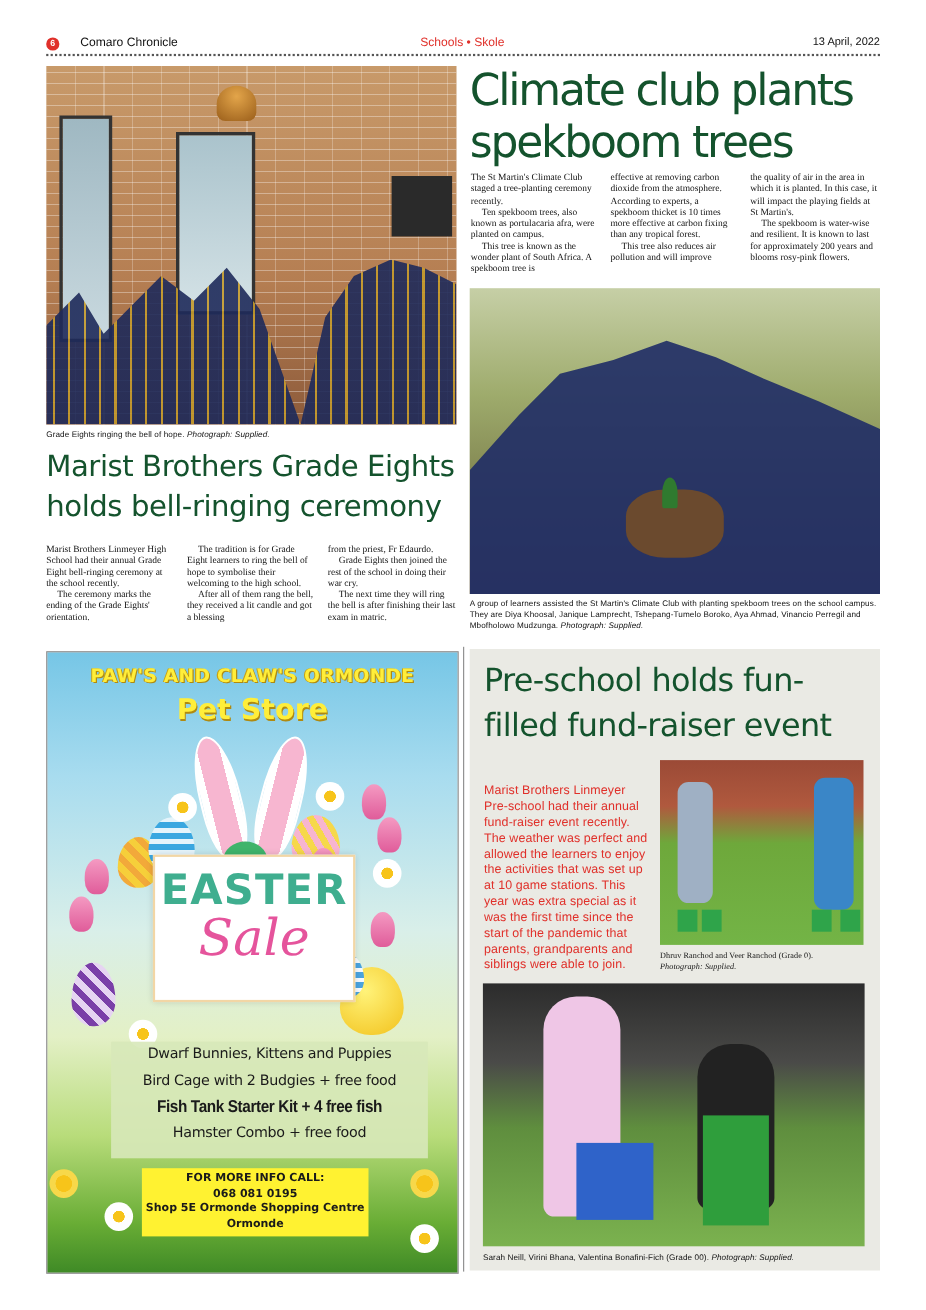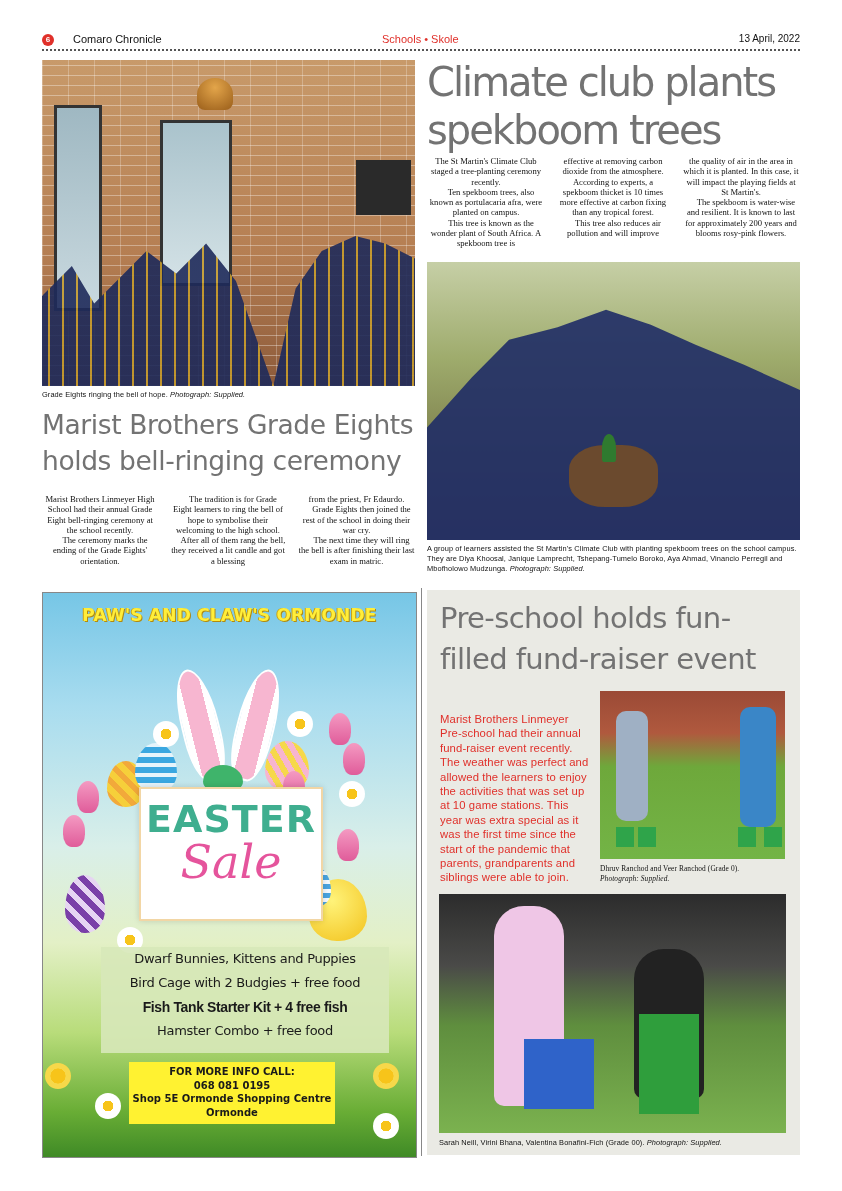--- a/index.html
+++ b/index.html
@@ -42,45 +42,45 @@
   .play-photo .girl { position:absolute; left:55px; top:12px; width:70px; height:200px; background:#efc6e6; border-radius:30px 30px 10px 10px; }
   .play-photo .chair1 { position:absolute; left:85px; top:145px; width:70px; height:70px; background:#2f63c9; }
   .play-photo .chair2 { position:absolute; left:200px; top:120px; width:60px; height:100px; background:#2f9e3c; }
   .play-photo .girl2 { position:absolute; left:195px; top:55px; width:70px; height:150px; background:#222; border-radius:30px 30px 10px 10px; }
 
   
   .caption { font-size: 7.4px; line-height: 10px; color: #111; letter-spacing: 0.1px; }
   .caption i { font-style: italic; }
 
   
-  .headline { font-family: "DejaVu Sans", sans-serif; font-weight: normal; color: #737373; letter-spacing: -1px; }
+  .headline { font-family: "DejaVu Sans", sans-serif; font-weight: normal; color: #14532d; letter-spacing: -1px; }
   .h-climate { left: 427px; top: 58px; width: 380px; font-size: 40px; line-height: 48px; letter-spacing: -2px; }
   .h-marist { left: 42px; top: 407px; width: 380px; font-size: 26.5px; line-height: 36px; letter-spacing: -0.4px; }
   .h-pre { left: 440px; top: 598px; width: 360px; font-size: 29px; line-height: 41px; letter-spacing: -0.6px; }
 
   
-  .body-serif { font-family: "Liberation Serif", serif; font-size: 8.6px; line-height: 10.3px; color: #111; text-align: center; }
+  .body-serif { font-family: "Liberation Serif", serif; font-size: 8.6px; line-height: 10.3px; color: #111; }
   .body-serif p { margin: 0; }
   .body-serif p + p { text-indent: 10px; }
   .col { position: absolute; }
 
   
   .panel { left: 427px; top: 590px; width: 373px; height: 565px; background: #eaeae4; }
   .red-body { left: 440px; top: 712px; width: 150px; font-size: 11.3px; line-height: 14.4px; color: #e0302a; letter-spacing: 0.1px; }
 
   
   .ad { left: 42px; top: 592px; width: 373px; height: 564px; overflow: hidden;
         background: linear-gradient(180deg,#76c6e6 0%,#a8dcef 20%,#d9efe9 45%,#e3f0c6 62%,#b8dc7a 78%,#69ad35 92%,#3f8a26 100%); border: 1px solid #888; }
   .ad-title { position:absolute; left:0; top:12px; width:100%; text-align:center; font-family:"DejaVu Sans", sans-serif; font-weight:bold; font-size:17px; color:#ffee3a; text-shadow: 1px 1px 0 #b08a10, -1px 0 0 #c9a214; letter-spacing:0.2px; }
   .ad-sub { position:absolute; left:0; top:38px; width:100%; text-align:center; font-family:"DejaVu Sans", sans-serif; font-weight:bold; font-size:26px; color:#ffee3a; text-shadow: 1px 1px 0 #b08a10; }
   .ear { position:absolute; width:34px; height:110px; background: linear-gradient(90deg,#fff 0 20%, #f7b6d0 20% 80%, #fff 80%); border-radius: 50% 50% 40% 40%; top:75px; border:2px solid #fff; }
   .egg { position:absolute; border-radius: 50% 50% 48% 48% / 60% 60% 40% 40%; }
   .flower { position:absolute; width:26px; height:26px; border-radius:50%; background: radial-gradient(circle,#f7c41a 0 28%, #fff 30% 100%); }
   .tulip { position:absolute; width:22px; height:32px; border-radius:50% 50% 40% 40%; background: linear-gradient(#f49ac2,#e05c9a); }
-  .sale-box { position:absolute; left:96px; top:194px; width:180px; height:130px; background:#fff; border:2px solid #f2d6a5; box-shadow: 0 0 6px rgba(0,0,0,0.15); text-align:center; }
+  .sale-box { position:absolute; left:96px; top:184px; width:180px; height:130px; background:#fff; border:2px solid #f2d6a5; box-shadow: 0 0 6px rgba(0,0,0,0.15); text-align:center; }
   .sale-easter { font-family:"DejaVu Sans", sans-serif; font-weight:bold; font-size:38px; color:#3fae8f; margin-top:8px; letter-spacing:1px; }
   .sale-sale { font-family:"DejaVu Serif", serif; font-style:italic; font-size:46px; color:#e5549c; margin-top:-6px; }
   .offers { position:absolute; left:58px; top:354px; width:288px; height:106px; background: rgba(215,232,185,0.9); text-align:center; }
   .offer { font-family:"DejaVu Sans", sans-serif; font-size:13px; color:#1a1a1a; line-height:24px; letter-spacing:-0.3px; }
   .offer.bold { font-family:"Liberation Sans", sans-serif; font-weight:bold; font-size:15.5px; transform: scaleX(0.9); letter-spacing:-0.4px; }
   .info { position:absolute; left:86px; top:469px; width:206px; height:62px; background:#fff231; text-align:center; font-family:"DejaVu Sans", sans-serif; font-weight:bold; font-size:10px; line-height:13.5px; color:#1a1a1a; padding-top:3px; box-sizing:border-box; }
 
   .divider-v { left: 421px; top: 588px; width: 1px; height: 568px; background: #888; }
 </style>
 </head>
@@ -149,20 +149,21 @@
   <div class="soil"></div>
   <div class="plant"></div>
 </div>
 <div class="abs caption" style="left:427px; top:544px; width:373px;">
   <span>A group of learners assisted the St Martin's Climate Club with planting spekboom trees on the school campus. They are Diya Khoosal, Janique Lamprecht, Tshepang-Tumelo Boroko, Aya Ahmad, Vinancio Perregil and Mbofholowo Mudzunga.</span>
   <i>Photograph: Supplied.</i>
 </div>
 
 <div class="abs ad">
   <div class="ad-title">PAW'S AND CLAW'S ORMONDE</div>
+  <div class="ad-sub">Pet Store</div>
 
   <div class="ear" style="left:138px; transform:rotate(-14deg);"></div>
   <div class="ear" style="left:194px; transform:rotate(14deg);"></div>
 
   <div class="egg" style="left:64px; top:168px; width:38px; height:46px; background:repeating-linear-gradient(45deg,#f6cf3a 0 6px,#f2a93a 6px 12px);"></div>
   <div class="egg" style="left:92px; top:150px; width:42px; height:50px; background:repeating-linear-gradient(0deg,#3aa7e0 0 6px,#e5f4fb 6px 10px);"></div>
   <div class="egg" style="left:160px; top:172px; width:40px; height:28px; background:#3fb46b;"></div>
   <div class="egg" style="left:222px; top:148px; width:44px; height:50px; background:repeating-linear-gradient(60deg,#f6d84a 0 6px,#f7b5cf 6px 12px);"></div>
   <div class="egg" style="left:22px; top:282px; width:40px; height:58px; background:repeating-linear-gradient(45deg,#7a3fa8 0 6px,#e6d4f2 6px 12px);"></div>
   <div class="egg" style="left:266px; top:286px; width:58px; height:62px; background:radial-gradient(circle at 40% 35%,#fff37a,#f2c21c);"></div>

